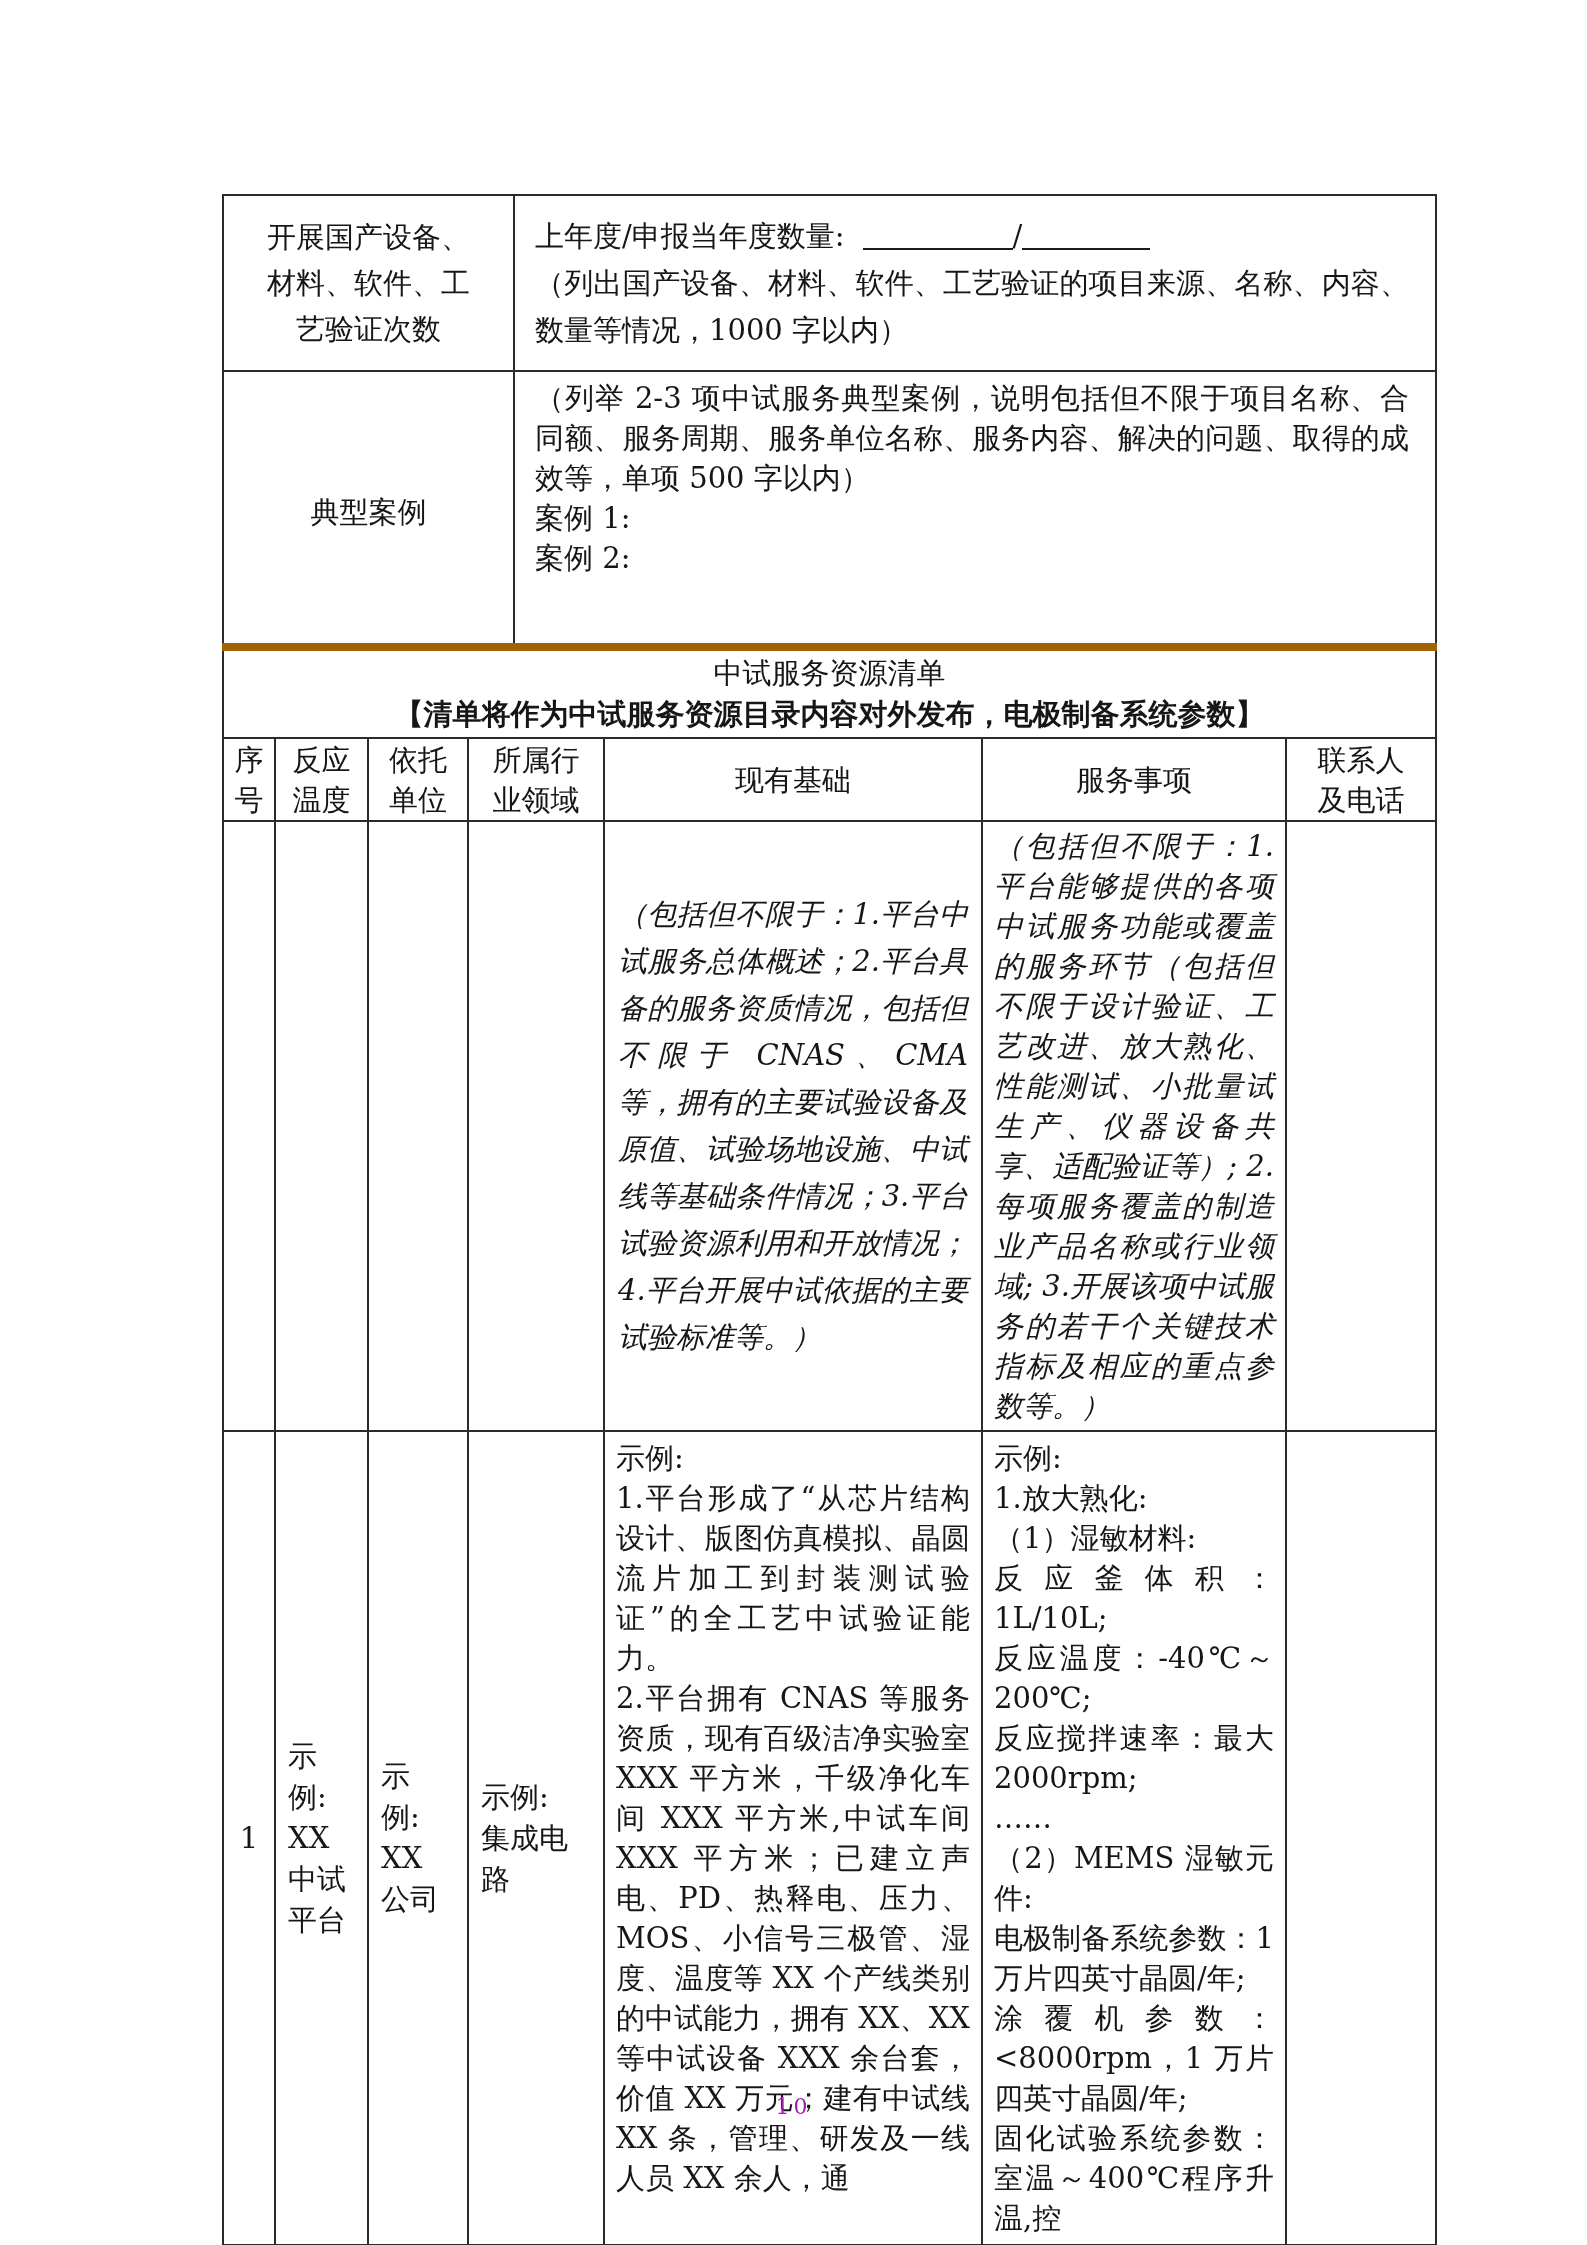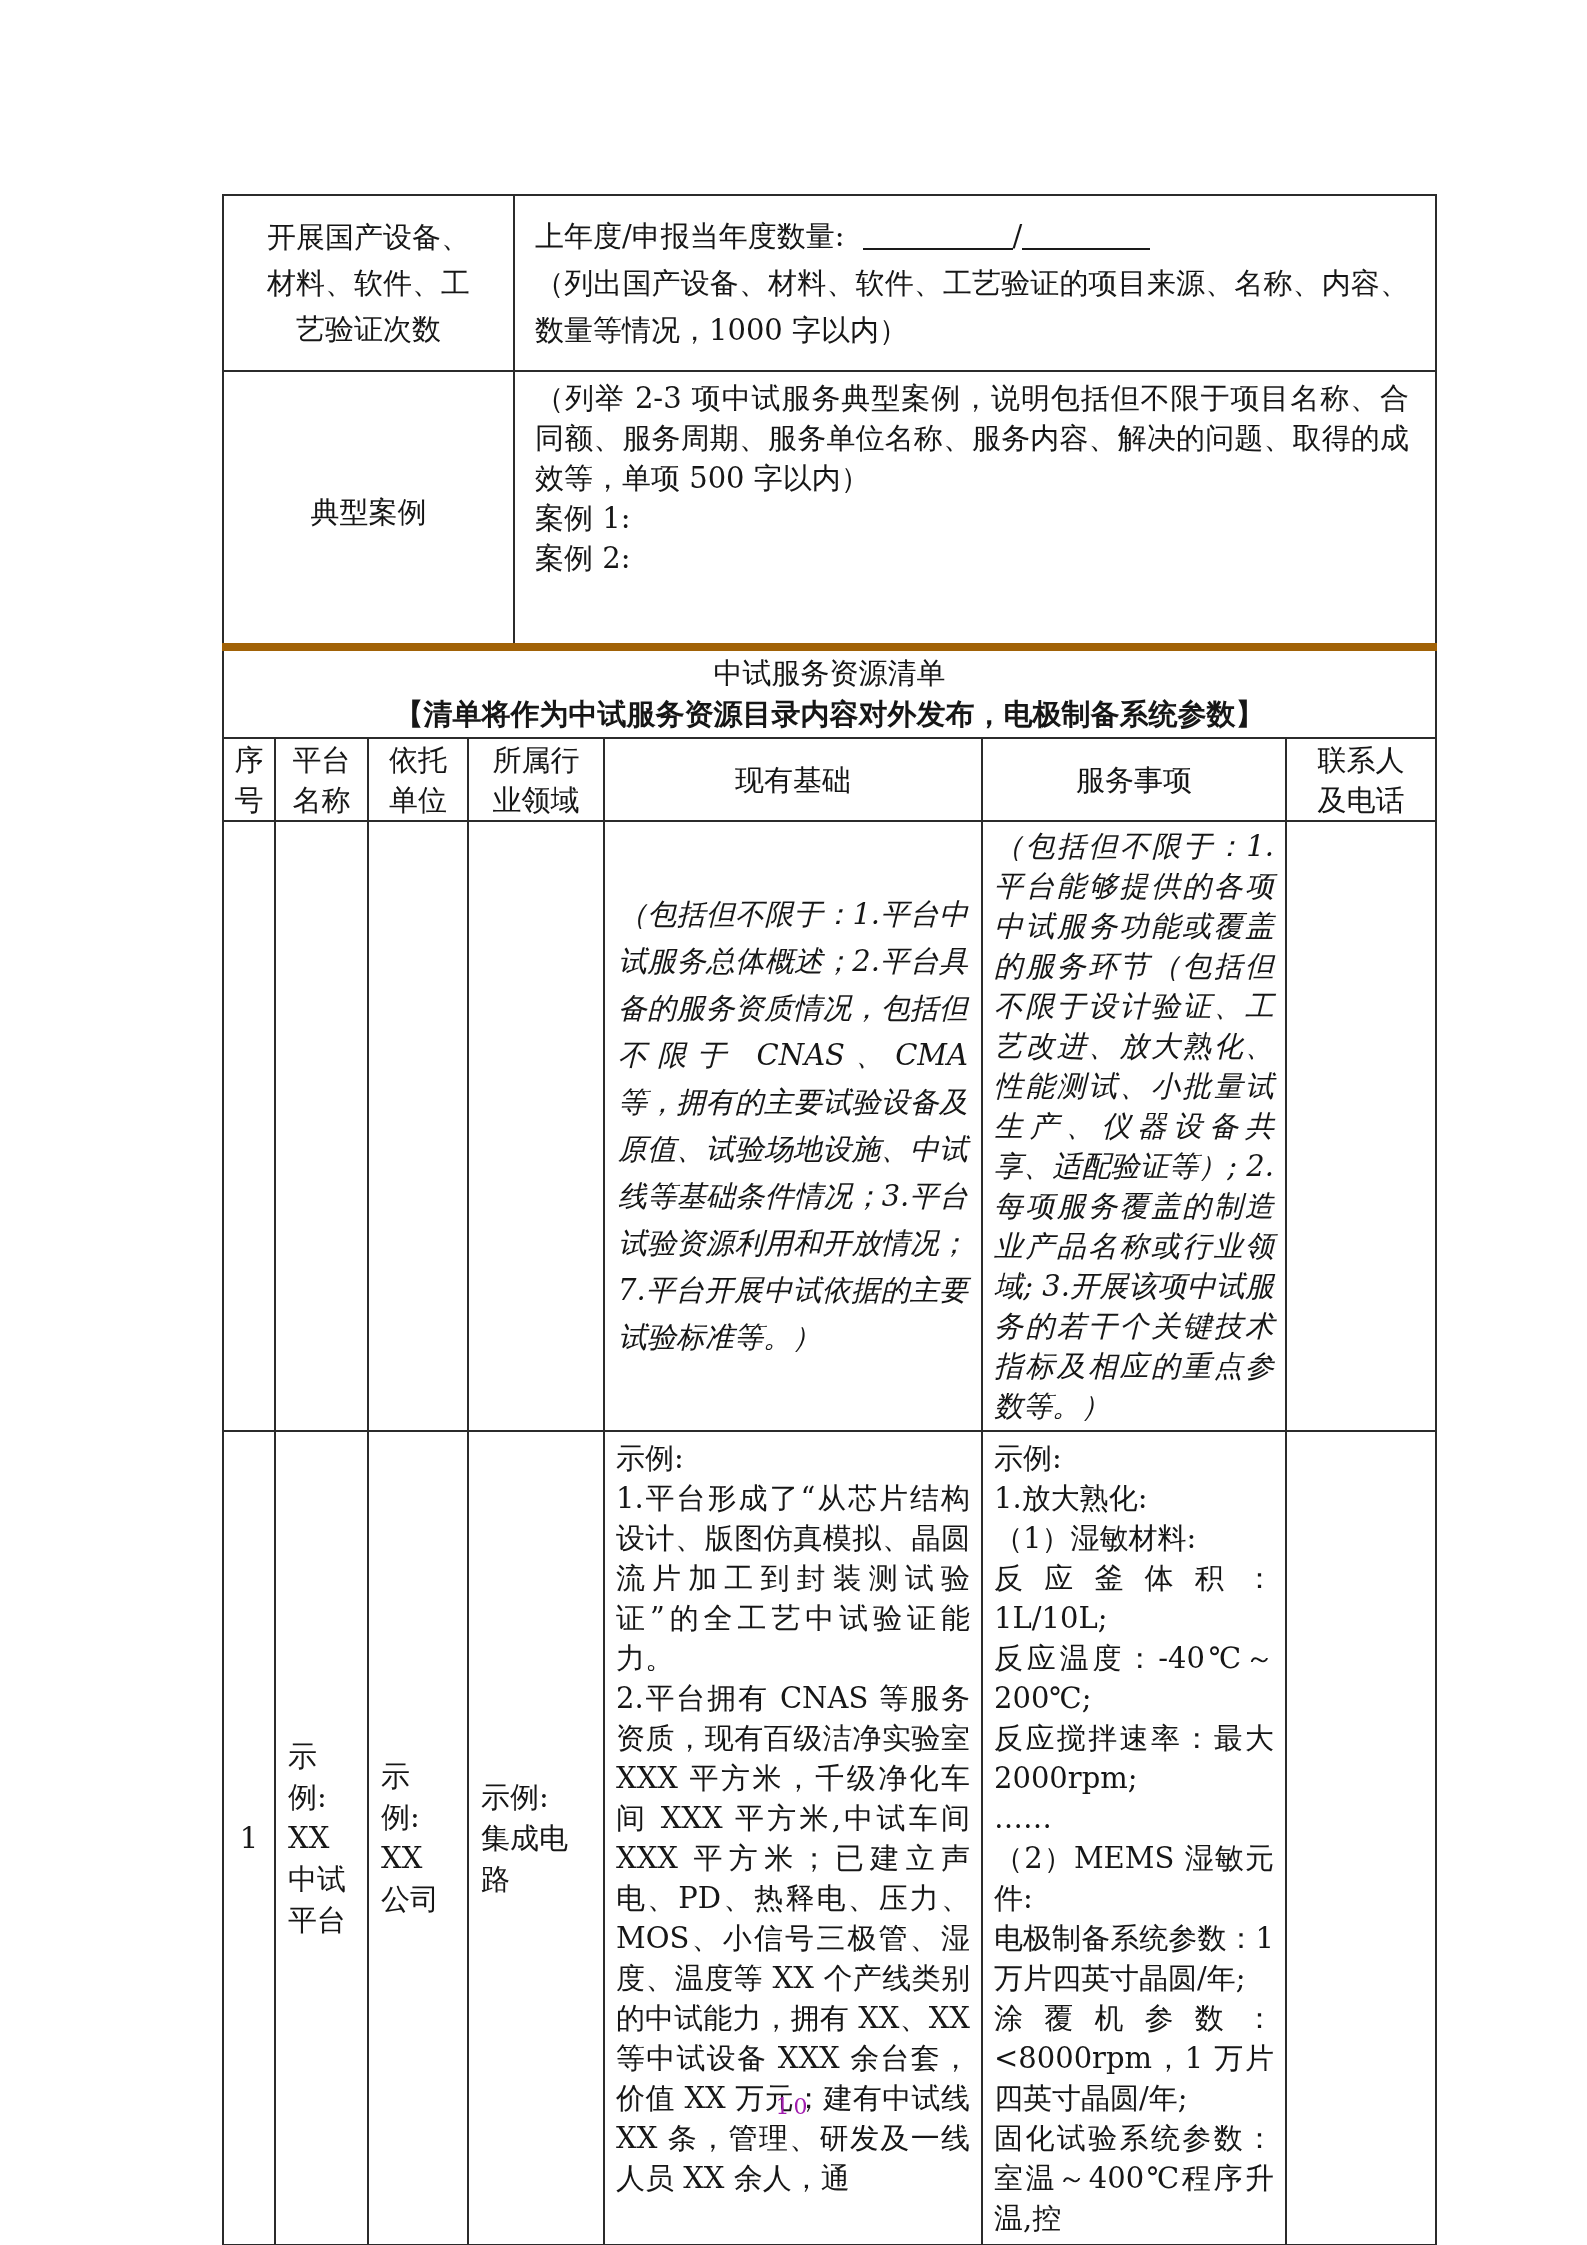--- a/index.html
+++ b/index.html
@@ -96,33 +96,33 @@
     </colgroup>
     <tbody>
         <tr>
       <td class="caption-cell" colspan="7">
         <div class="rt-title">中试服务资源清单</div>
         <div class="rt-notice">【清单将作为中试服务资源目录内容对外发布，电极制备系统参数】</div>
       </td>
     </tr>
     <tr class="hdr">
       <td><span>序号</span></td>
-      <td><span class="wrap2">平台名称</span></td>
+      <td><span class="wrap2">反应温度</span></td>
       <td><span class="wrap2">依托单位</span></td>
       <td><span class="wrap3">所属行业领域</span></td>
       <td><span>现有基础</span></td>
       <td><span>服务事项</span></td>
       <td><span class="wrap3">联系人及电话</span></td>
     </tr>
     <tr class="desc-row">
       <td></td>
       <td></td>
       <td></td>
       <td></td>
-      <td class="desc-basis">（包括但不限于：1.平台中试服务总体概述；2.平台具备的服务资质情况，包括但不限于 CNAS、CMA 等，拥有的主要试验设备及原值、试验场地设施、中试线等基础条件情况；3.平台试验资源利用和开放情况；7.平台开展中试依据的主要试验标准等。）</td>
+      <td class="desc-basis">（包括但不限于：1.平台中试服务总体概述；2.平台具备的服务资质情况，包括但不限于 CNAS、CMA 等，拥有的主要试验设备及原值、试验场地设施、中试线等基础条件情况；3.平台试验资源利用和开放情况；4.平台开展中试依据的主要试验标准等。）</td>
       <td class="desc-service">（包括但不限于：1.平台能够提供的各项中试服务功能或覆盖的服务环节（包括但不限于设计验证、工艺改进、放大熟化、性能测试、小批量试生产、仪器设备共享、适配验证等）; 2.每项服务覆盖的制造业产品名称或行业领域; 3.开展该项中试服务的若干个关键技术指标及相应的重点参数等。）</td>
       <td></td>
     </tr>
     <tr class="example-row">
       <td class="ex-index">1</td>
       <td class="ex-narrow preline">示
 例:
 XX
 中试
 平台</td>

